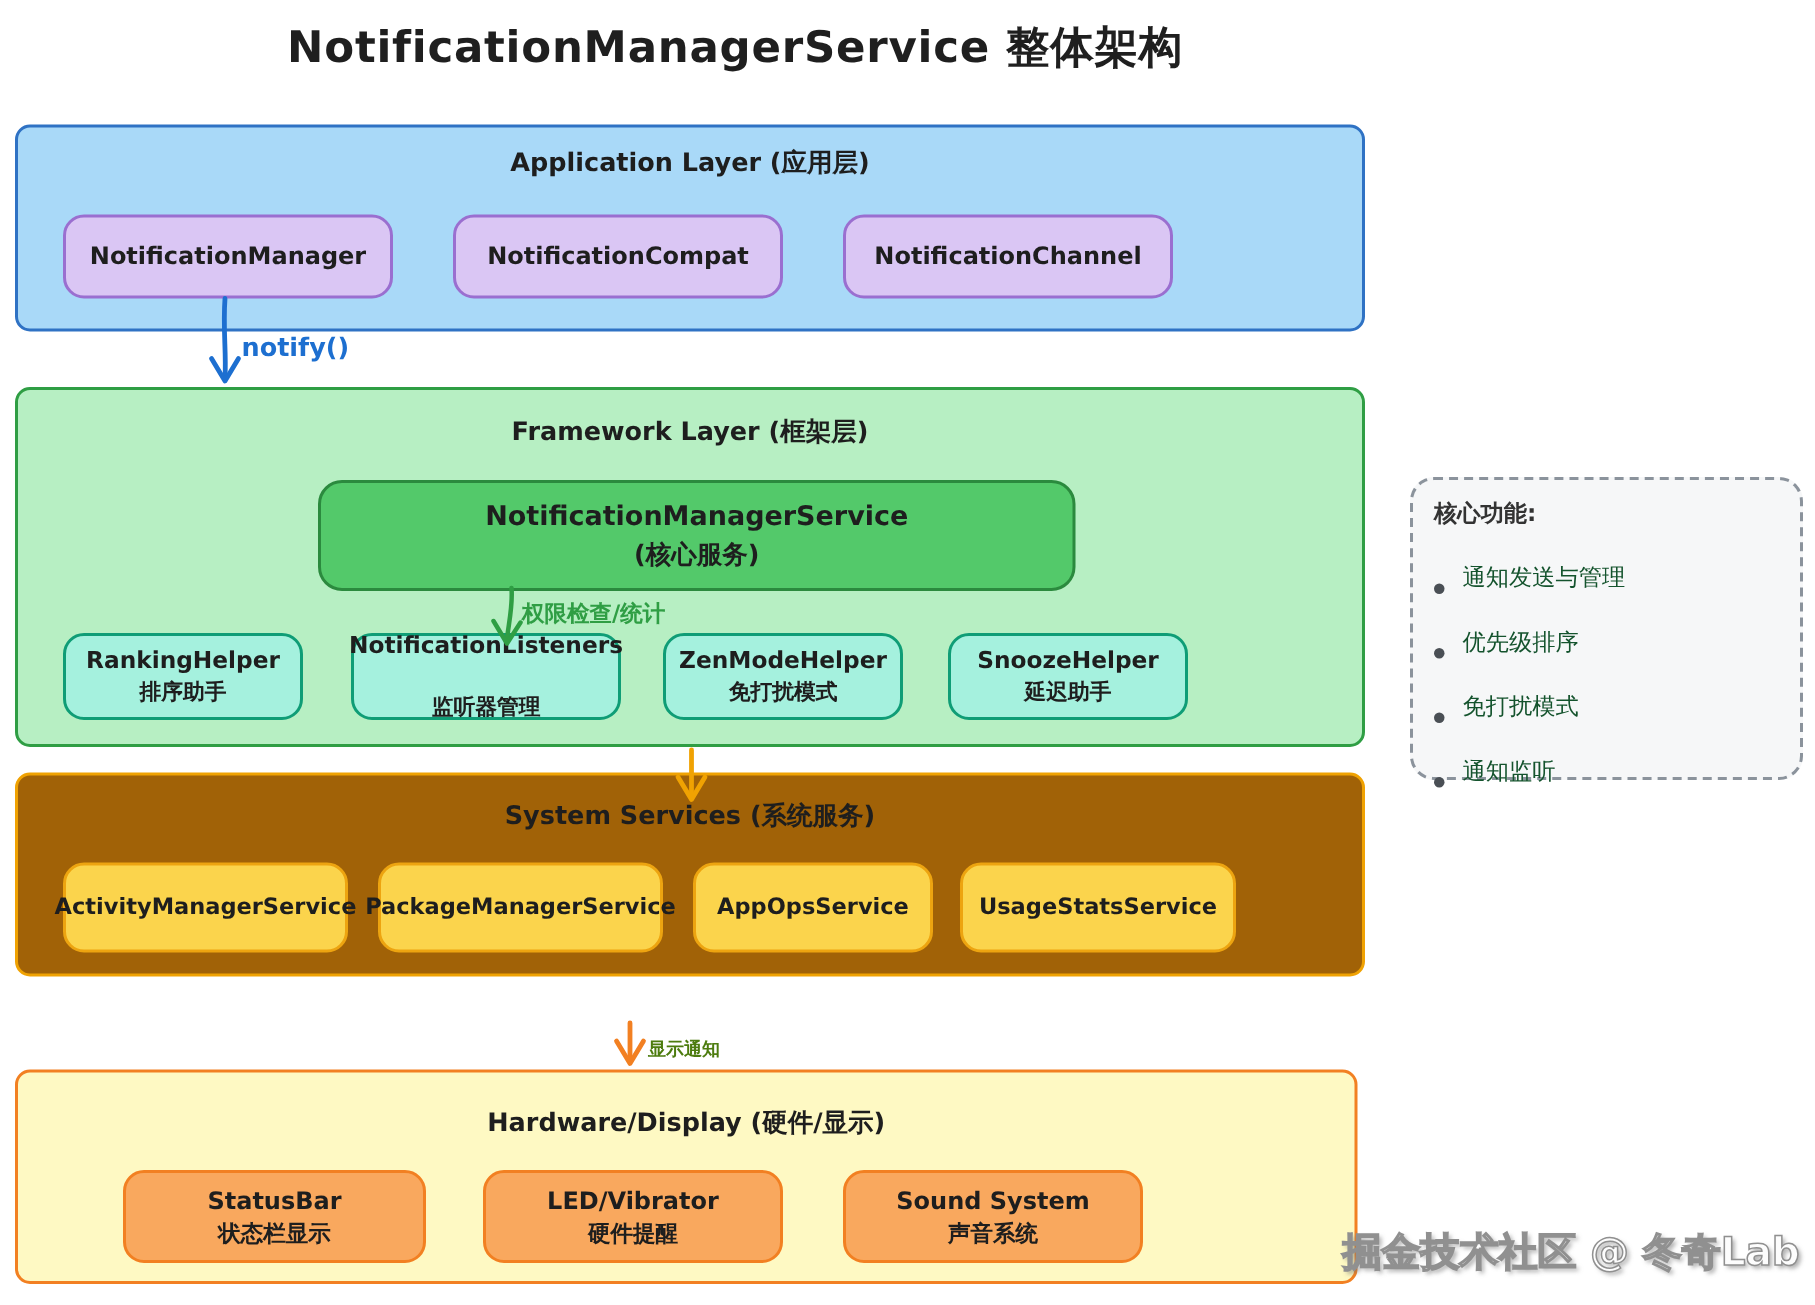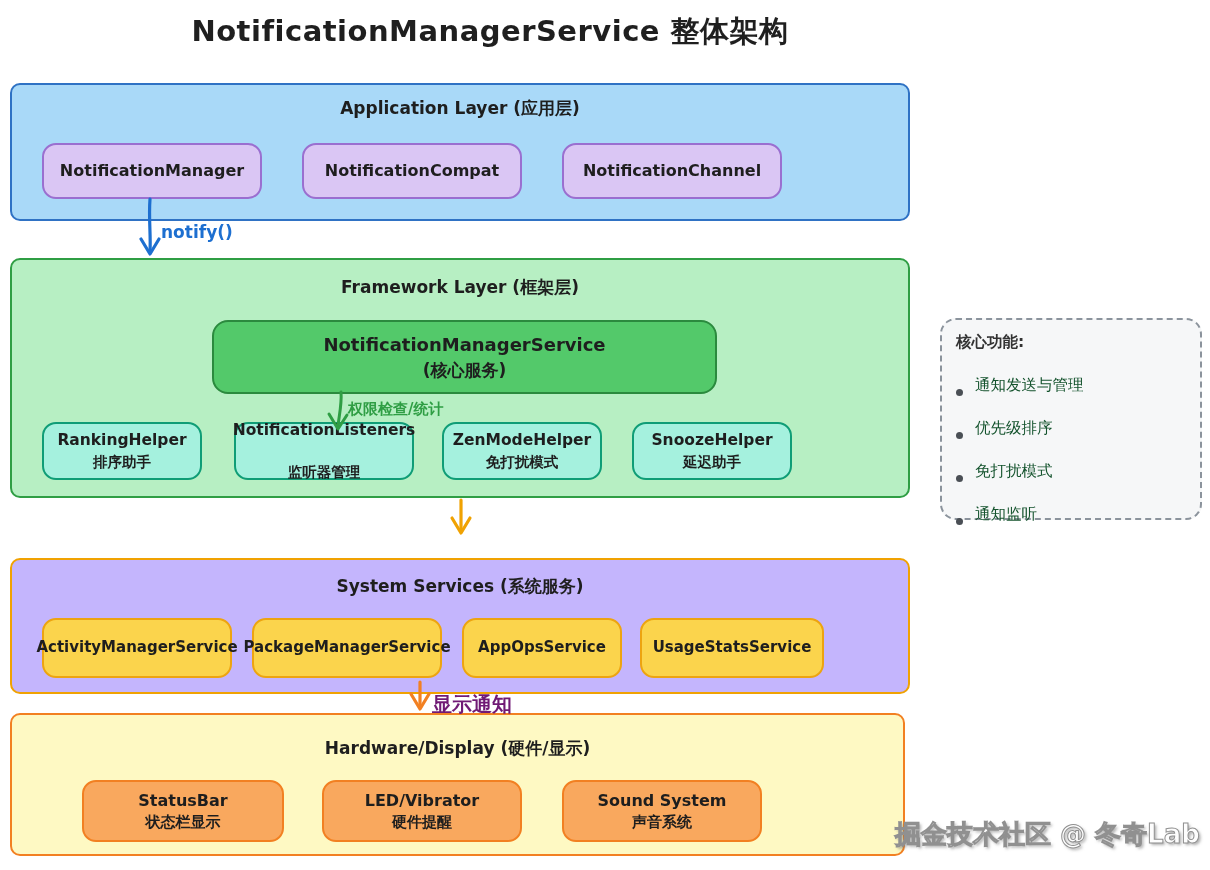--- a/index.html
+++ b/index.html
@@ -64,22 +64,22 @@
   .framework-layer .layer-header { top: 16px; }
   .node.core { left: 200px; top: 60px; width: 505px; height: 74px;
                background: #53c96a; border: 2.5px solid #2b8a3e; border-radius: 16px; }
   .node.core .node-title { font-size: 18px; }
   .node.core .node-sub   { font-size: 17px; }
   .node.teal { background: #a5f1de; border: 2px solid #0f9d76; height: 58px; top: 162px; }
   .node.teal .node-title { font-size: 15.5px; }
   .node.teal .node-sub   { font-size: 14.5px; }
 
   
-  .system-layer { left: 10px; top: 558px; width: 900px; height: 136px;
-                  background: #c4b5fd; border: 2.5px solid #f0a202; }
+  .system-layer { left: 10px; top: 515px; width: 900px; height: 136px;
+                  background: #a16207; border: 2.5px solid #f0a202; }
   .system-layer .layer-header { top: 15px; }
   .node.gold { background: #fbd44c; border: 2px solid #eda410; height: 60px; top: 58px; }
   .node.gold .node-title { font-size: 15px; }
 
   
   .hardware-layer { left: 10px; top: 713px; width: 895px; height: 143px;
                     background: #fef9c3; border: 2.5px solid #f28022; }
   .hardware-layer .layer-header { top: 22px; }
   .node.orange { background: #f9a85e; border: 2px solid #f28022; height: 62px; top: 65px; }
 
@@ -102,21 +102,21 @@
     width: 7px; height: 7px; border-radius: 50%;
     background: #4a4f55; margin-right: 12px; flex: 0 0 auto;
   }
 
   
   .arrows-svg { position: absolute; left: 0; top: 0; width: 1210px; height: 870px;
                 pointer-events: none; z-index: 5; }
   .arrow-label { position: absolute; z-index: 6; font-weight: 600; white-space: nowrap; }
   .label-notify     { left: 161px; top: 222px; font-size: 17px; color: #1d6fd0; }
   .label-permission { left: 348px; top: 400px; font-size: 15px; color: #2f9e44; }
-  .label-display    { left: 432px; top: 691px; font-size: 20px; color: #701a75; }
+  .label-display    { left: 432px; top: 691px; font-size: 12px; color: #4d7c0f; }
 
   
   .watermark {
     position: absolute;
     left: 895px; top: 817px; width: 305px;
     font-size: 26px; font-weight: bold;
     color: #fdfdfd;
     -webkit-text-stroke: 1px #909090;
     text-shadow: 2px 2px 3px rgba(110,110,110,0.55);
     z-index: 7;

